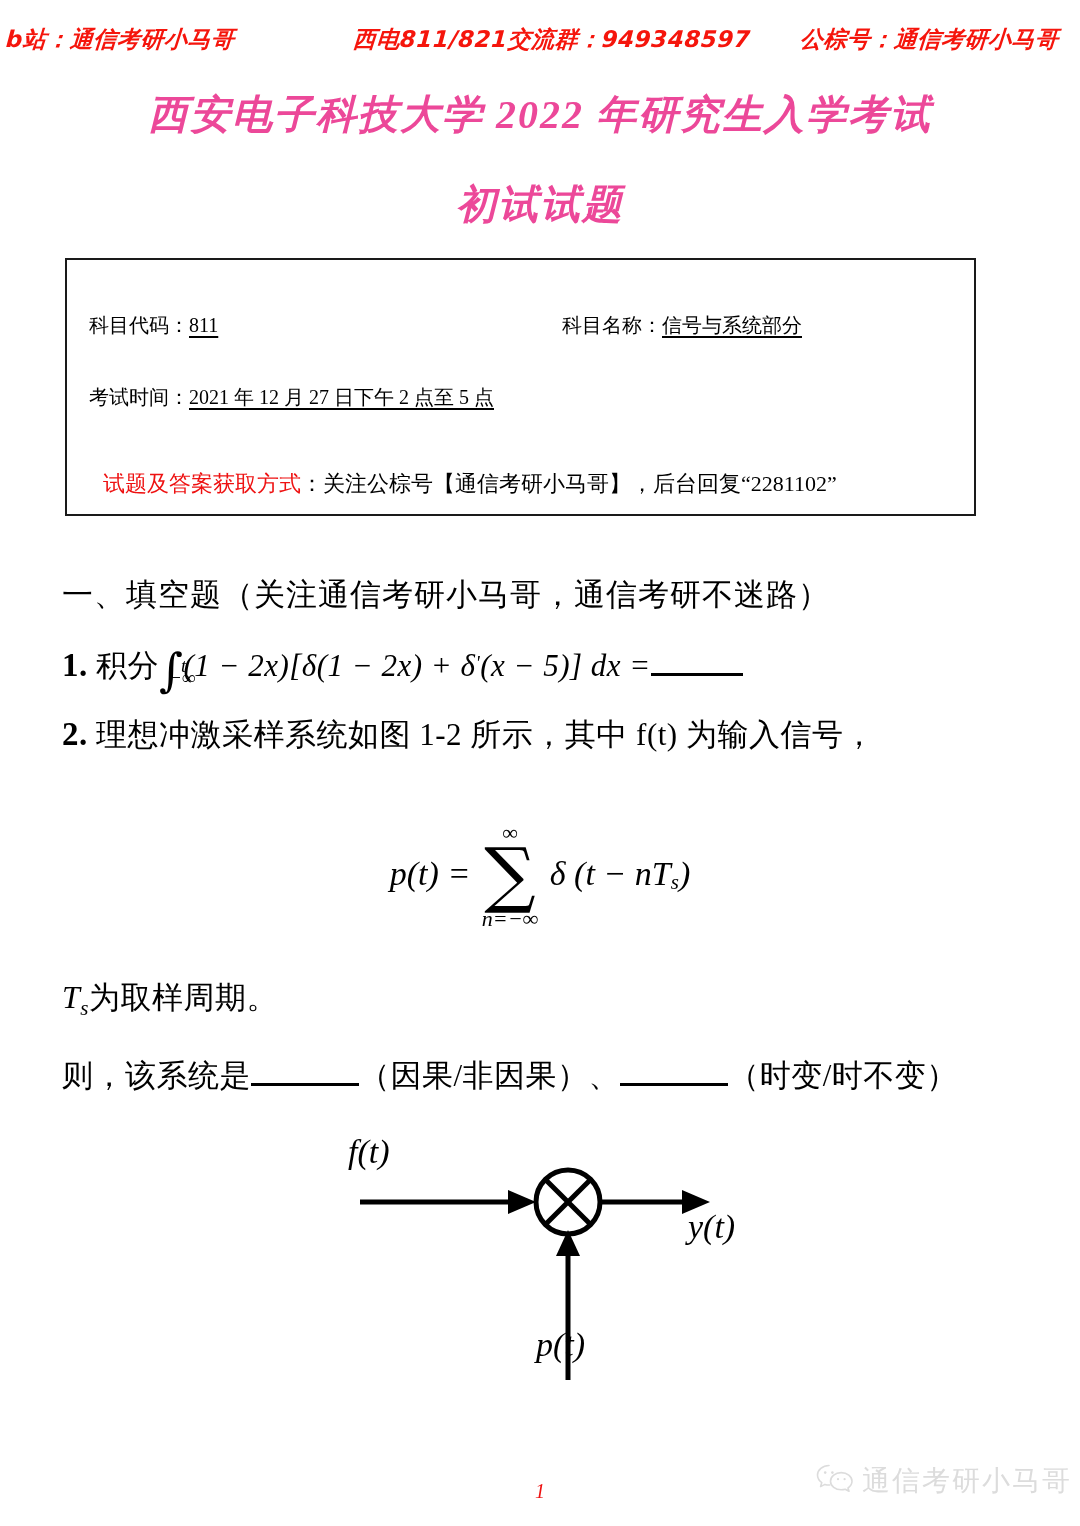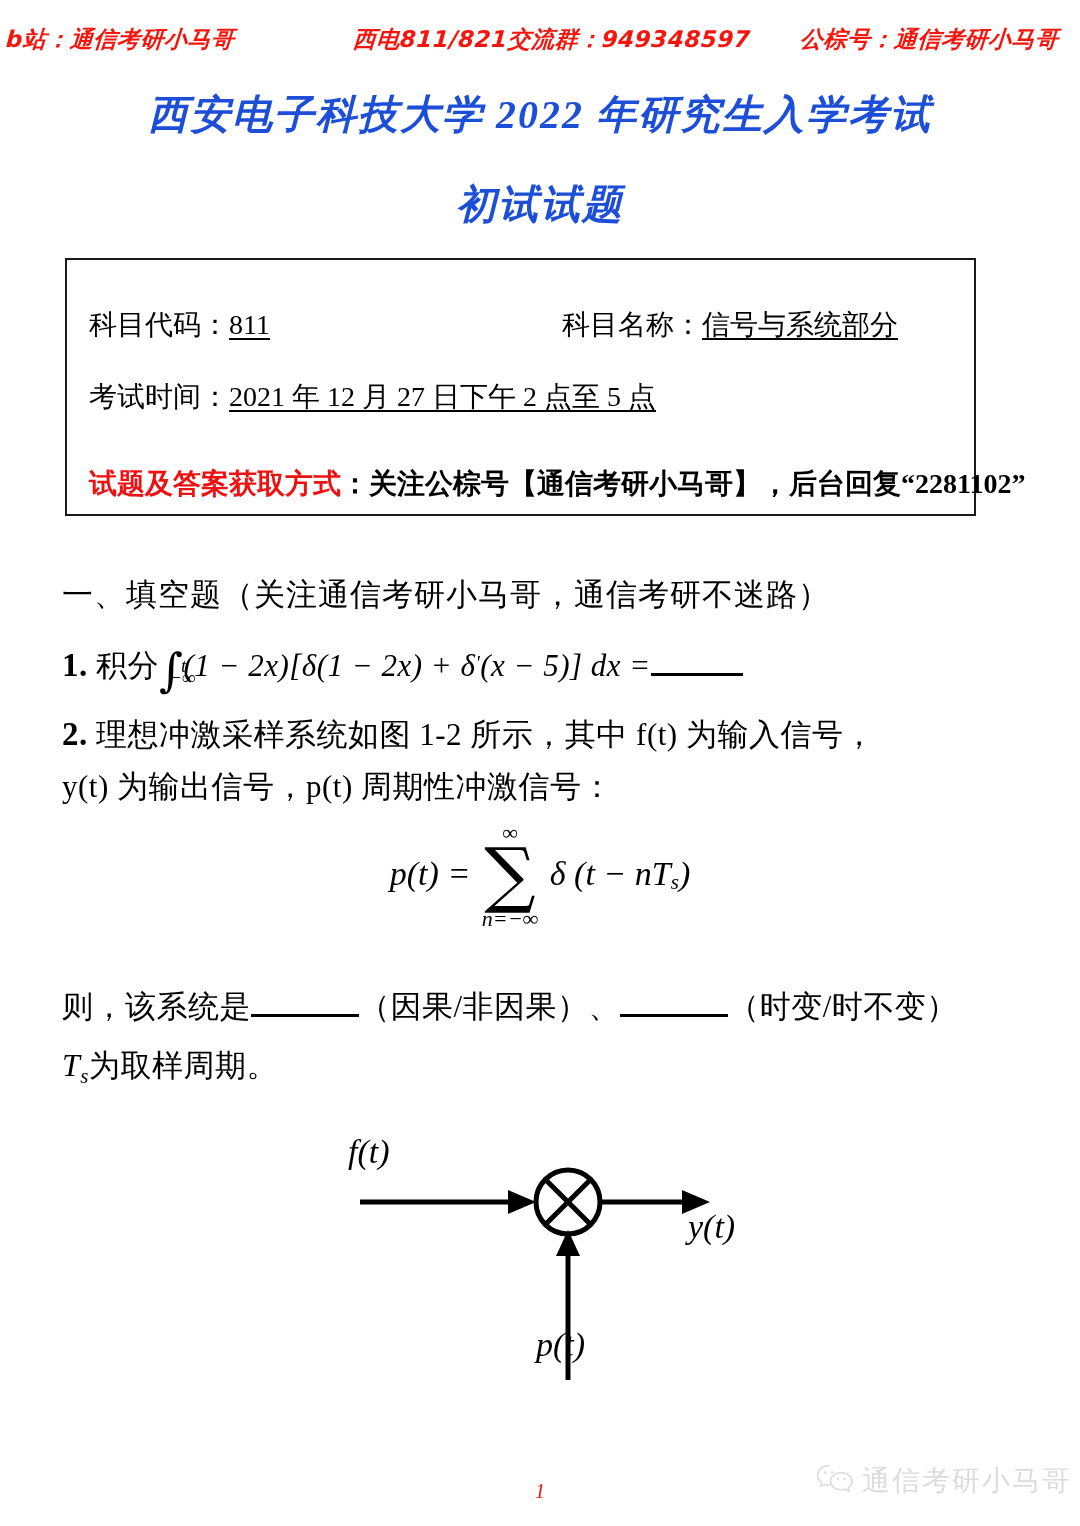--- a/index.html
+++ b/index.html
@@ -49,45 +49,45 @@
     width: 1080px;
     text-align: center;
   }
   .title-line {
     font-size: 40px;
     font-weight: bold;
     font-style: italic;
     font-family: "Liberation Serif", "DejaVu Serif", serif;
     letter-spacing: 2px;
     line-height: 62px;
-    color: #1d4ed8;
+    color: #ec4899;
     text-align: center;
   }
   .title-line.second { margin-top: 28px; }
 
   
   .info-box {
     position: absolute;
     left: 65px;
     top: 258px;
     width: 911px;
     height: 258px;
     border: 2px solid #1a1a1a;
     box-sizing: border-box;
   }
   .info-row {
     position: absolute;
-    font-size: 28px;
+    font-size: 20px;
     line-height: 30px;
     white-space: nowrap;
   }
   .row-subject { left: 22px; top: 50px; }
   .row-name    { left: 495px; top: 50px; }
   .row-time    { left: 22px; top: 122px; }
-  .row-notice  { left: 22px; top: 209px; font-weight: bold; font-size: 28px; }
+  .row-notice  { left: 36px; top: 209px; font-weight: normal; font-size: 22px; }
   .u { text-decoration: underline; text-underline-offset: 4px; }
   .red { color: #ee1111; }
   .blk { color: #000; }
 
   
   .q-section {
     position: absolute;
     left: 62px;
     top: 573px;
     width: 960px;
@@ -238,42 +238,39 @@
 
   <div class="q-line" style="margin-top:20px;">
     <span class="qnum">1.</span>
     <span>积分</span><span class="intg"><span class="sym">∫</span><span class="up">t</span><span class="lo">−∞</span></span><span class="mi">(1 − 2x)[δ(1 − 2x) + δ</span><span class="prime mi">'</span><span class="mi">(x − 5)] dx =</span><span class="blank w1"></span>
   </div>
 
   <div class="q-line" style="margin-top:6px;">
     <span class="qnum">2.</span>
     <span>理想冲激采样系统如图 1-2 所示，其中 f(t) 为输入信号，</span>
   </div>
-  <div class="q-line">
-    <span>y(t) 为输出信号，p(t) 周期性冲激信号：</span>
-  </div>
 
 </div>
 
 <div class="formula">
   <span class="fml-part">p(t) =</span><span class="sum-wrap">
       <span class="sum-top">∞</span>
       <span class="sum-sym">∑</span>
       <span class="sum-bot">n=−∞</span>
   </span><span class="fml-part">δ (t − nT</span><span class="sub">s</span><span class="fml-part">)</span>
 </div>
 
 <div class="after-formula">
 
+  <div class="q-line">
+    <span class="mi" style="font-size:32px;">T</span><span class="sub">s</span><span>为取样周期。</span>
+  </div>
+
   <div class="q-line" style="margin-top:10px;">
     <span>则，该系统是</span><span class="blank w2"></span><span>（因果/非因果）、</span><span class="blank w2"></span><span>（时变/时不变）</span>
-  </div>
-
-  <div class="q-line">
-    <span class="mi" style="font-size:32px;">T</span><span class="sub">s</span><span>为取样周期。</span>
   </div>
 
 </div>
 
 <div class="diagram">
 
   <svg width="520" height="270" viewBox="0 0 520 270">
 
     <line x1="30" y1="72" x2="178" y2="72" stroke="#000" stroke-width="5"></line>
     <polygon points="178,60 206,72 178,84" fill="#000"></polygon>

